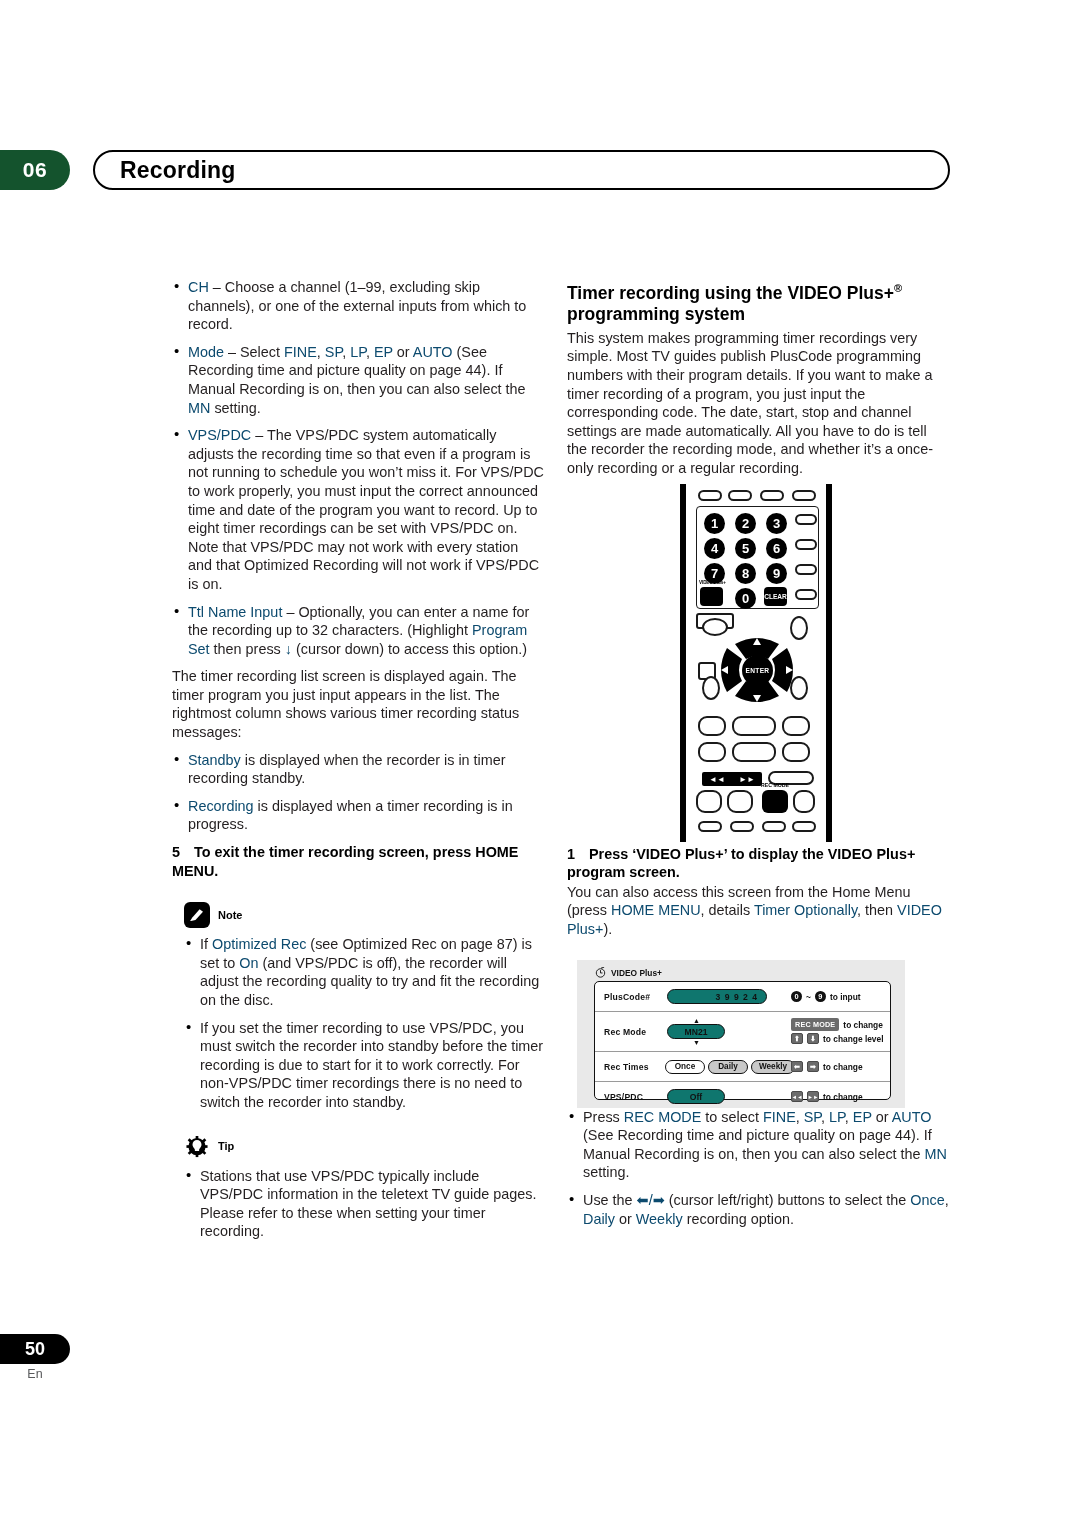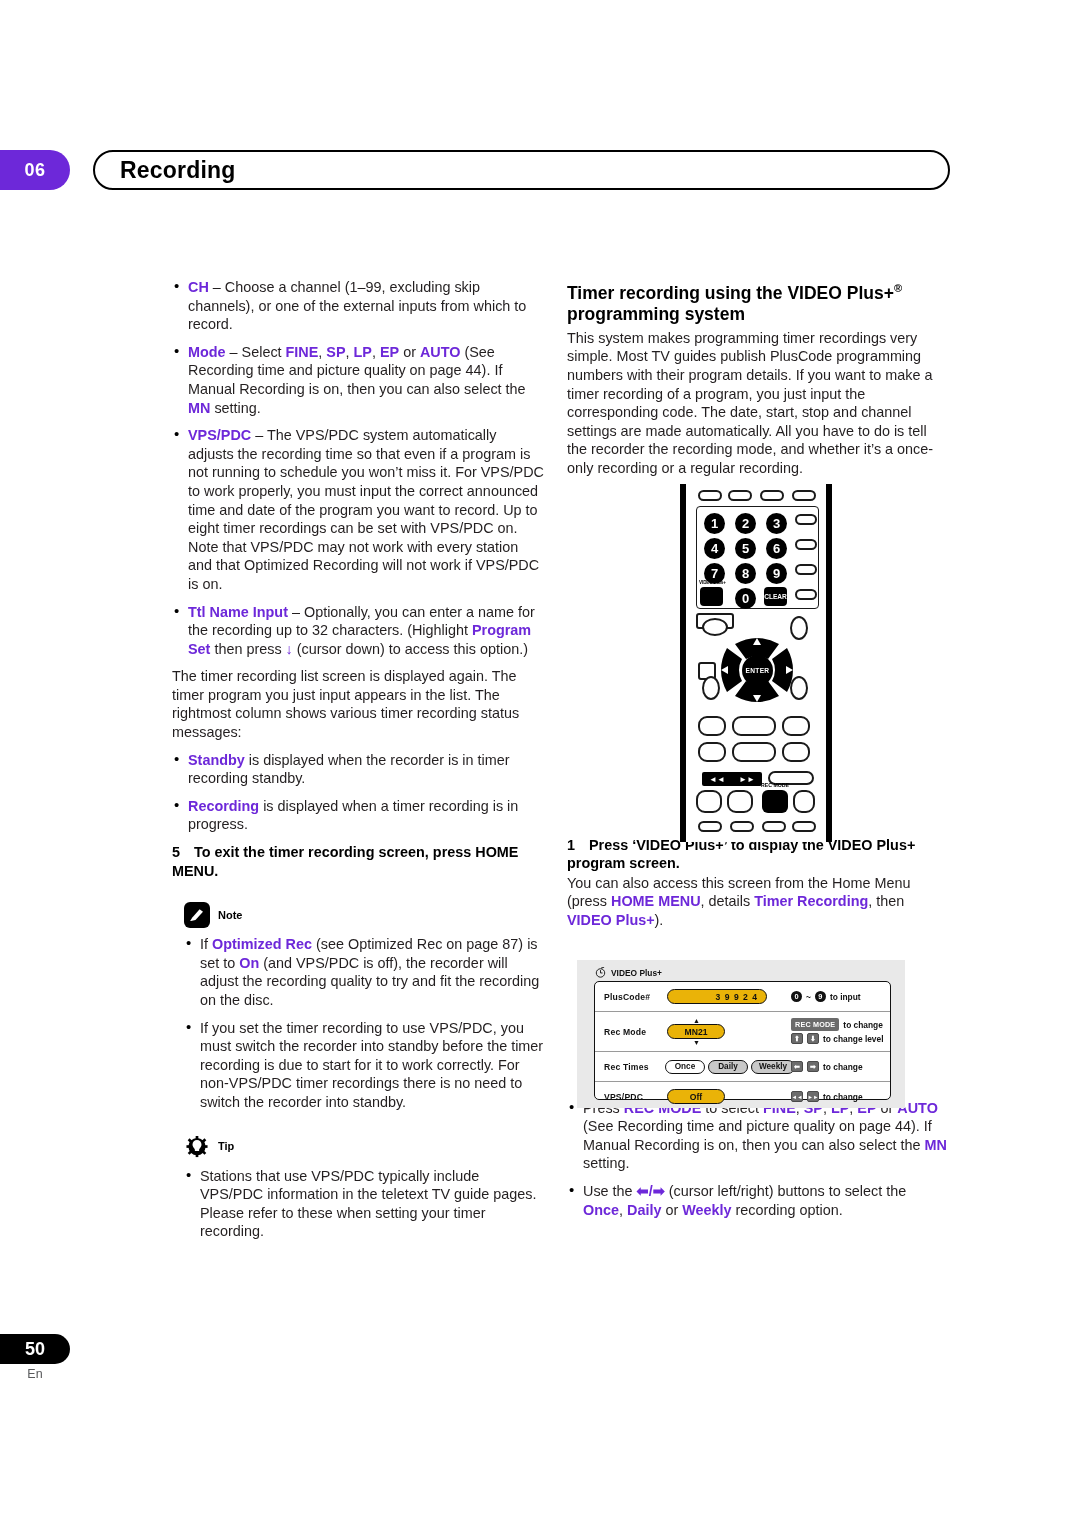--- a/index.html
+++ b/index.html
@@ -13,40 +13,40 @@
   }
   .page{position:absolute;inset:0;}
 
   
   .chapter-header{
     position:absolute;left:0;top:150px;width:950px;height:40px;
   }
   .chapter-num{
     position:absolute;left:0;top:0;
     width:70px;height:40px;
-    background:#6d28d9;color:#fff;
+    background:#14532d;color:#fff;
     border-radius:0 20px 20px 0;
-    font-weight:bold;font-size:18px;
+    font-weight:bold;font-size:21px;
     display:flex;align-items:center;justify-content:center;
     letter-spacing:.5px;
   }
   .chapter-title-bar{
     position:absolute;left:93px;top:0;right:0;height:40px;
     border:2.5px solid #000;border-radius:20px;
     display:flex;align-items:center;
     padding-left:25px;box-sizing:border-box;
   }
   .chapter-title-bar .t{font-weight:bold;font-size:23px;letter-spacing:.2px;}
 
   
   .col{position:absolute;top:278px;font-size:14.4px;line-height:18.6px;color:#231f20;}
   .col-left{left:172px;width:372px;}
   .col-right{left:567px;width:382px;}
-  .para{}
-  .b{font-weight:bold;color:#6d28d9;}
+  .para{margin-bottom:9px;}
+  .b{font-weight:normal;color:#0c4a6e;}
   .i{}
 
   
   ul.bl{list-style:none;margin:0 0 0 0;padding:0;}
   ul.bl>li{
     position:relative;padding-left:16px;margin-bottom:9px;
   }
   ul.bl>li:before{
     content:"•";position:absolute;left:2px;top:-1px;font-size:15px;color:#000;
   }
@@ -170,21 +170,21 @@
     position:relative;height:29px;display:flex;align-items:center;
     border-bottom:1px solid #9a9a9a;
   }
   .osd-row:last-child{border-bottom:none;}
   .osd-label{
     position:absolute;left:9px;font-size:8.6px;font-weight:bold;color:#111;
     letter-spacing:.2px;white-space:nowrap;
   }
   .osd-field{
     position:absolute;left:72px;height:15px;border:1px solid #111;border-radius:8px;
-    background:#eab308;display:flex;align-items:center;justify-content:center;
+    background:#0f766e;display:flex;align-items:center;justify-content:center;
     font-size:8.6px;font-weight:bold;color:#111;box-sizing:border-box;
   }
   .osd-hint{
     position:absolute;left:196px;display:flex;align-items:center;gap:4px;
     font-size:8.4px;font-weight:bold;color:#111;white-space:nowrap;
   }
   .keyglyph{
     display:inline-flex;align-items:center;justify-content:center;
     width:12px;height:11px;background:#6b6b6b;color:#fff;border-radius:2px;
     font-size:7px;font-weight:bold;border:1px solid #4a4a4a;box-sizing:border-box;
@@ -305,21 +305,21 @@
       <span>programming system</span>
     </h2>
     <div class="para">This system makes programming timer recordings very simple. Most TV guides publish PlusCode programming numbers with their program details. If you want to make a timer recording of a program, you just input the corresponding code. The date, start, stop and channel settings are made automatically. All you have to do is tell the recorder the recording mode, and whether it’s a once-only recording or a regular recording.</div>
 
     <div style="height:358px"></div>
 
     <div class="step">
       <span class="n">1</span><span>Press ‘VIDEO Plus+’ to display the VIDEO Plus+ program screen.</span>
     </div>
     <div class="step-body">
-      <span>You can also access this screen from the Home Menu (press </span><span class="b">HOME MENU</span><span>, details </span><span class="b">Timer Recording</span><span>, then </span><span class="b">VIDEO Plus+</span><span>).</span>
+      <span>You can also access this screen from the Home Menu (press </span><span class="b">HOME MENU</span><span>, details </span><span class="b">Timer Optionally</span><span>, then </span><span class="b">VIDEO Plus+</span><span>).</span>
     </div>
 
     <div style="height:160px"></div>
 
     <ul class="bl">
       <li>
         <span>Press </span><span class="b">REC MODE</span><span> to select </span><span class="b">FINE</span><span>, </span><span class="b">SP</span><span>, </span><span class="b">LP</span><span>, </span><span class="b">EP</span><span> or </span><span class="b">AUTO</span><span> (See </span><span class="i">Recording time and picture quality</span><span> on page 44). If Manual Recording is on, then you can also select the </span><span class="b">MN</span><span> setting.</span>
       </li>
       <li>
         <span>Use the </span><span class="b">⬅/➡</span><span> (cursor left/right) buttons to select the </span><span class="b">Once</span><span>, </span><span class="b">Daily</span><span> or </span><span class="b">Weekly</span><span> recording option.</span>

